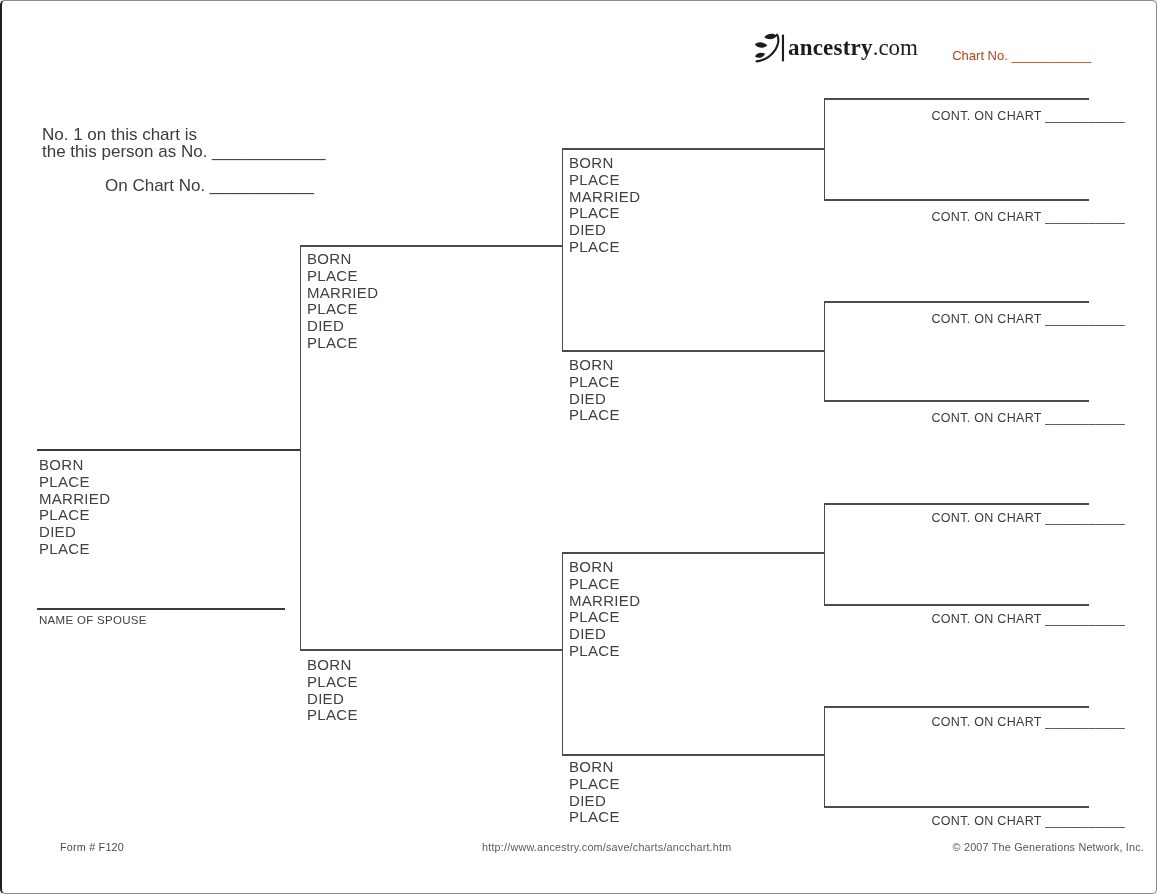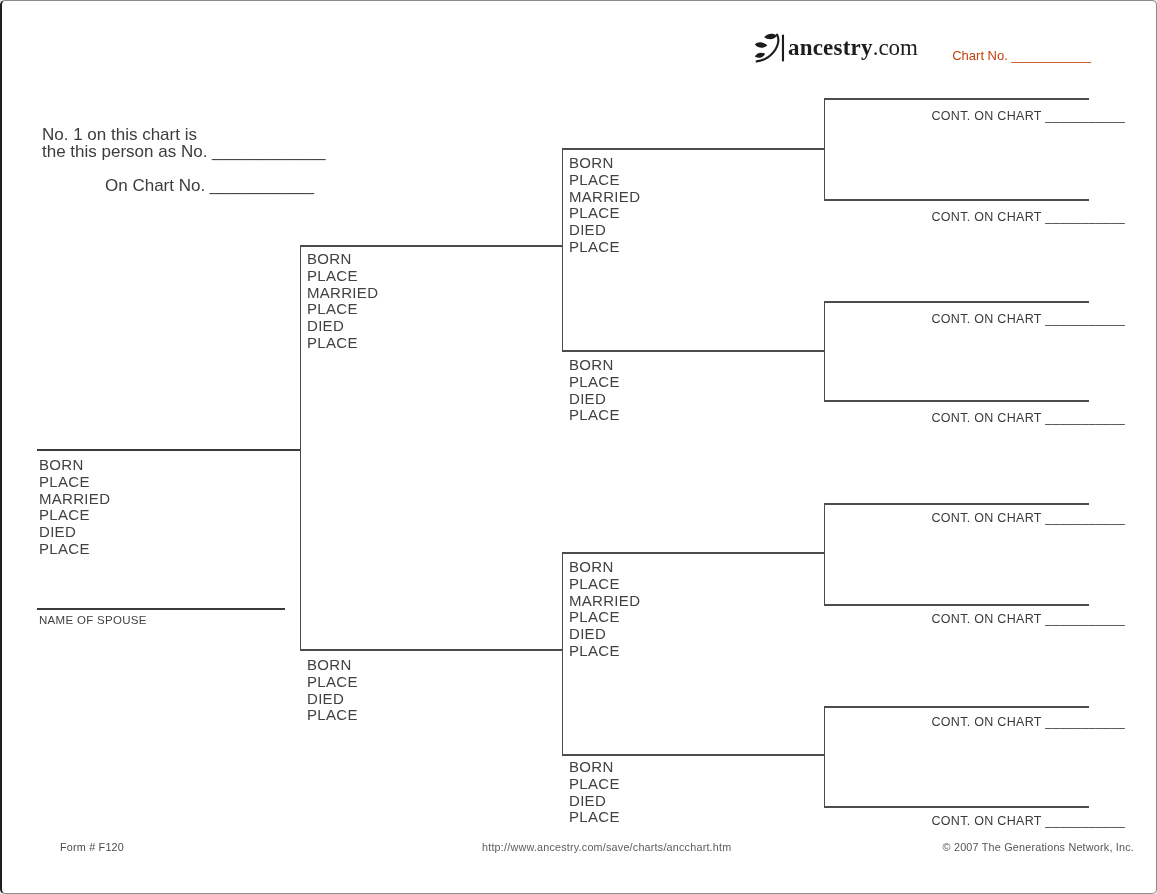--- a/index.html
+++ b/index.html
@@ -35,21 +35,21 @@
   .intro-3 { position:absolute; left:103px; top:175px; font-size:17px; color:#3c3c3c; }
 
   .labels { position:absolute; font-size:15px; line-height:16.8px; letter-spacing:0.3px; color:#414141; }
   .spouse-label { position:absolute; left:37px; top:613px; font-size:11.5px; letter-spacing:0.3px; color:#414141; }
 
   .cont { position:absolute; right:31px; font-size:12.5px; letter-spacing:0.3px; color:#3a3a3a; white-space:nowrap; }
 
   .footer-item { position:absolute; top:840px; font-size:10.8px; color:#555; letter-spacing:0.2px; }
   #form-no { left:35px; color:#4a4a4a;margin-left:23px; }
   #footer-url { left:480px; color:#5d5d5d; }
-  #footer-copy { right:22px; color:#555;padding-left:20px; }
+  #footer-copy { right:12px; color:#555;padding-left:20px; }
 </style>
 </head>
 <body>
 
 <div id="page">
 
 
   <div class="brand">
     <span>
       <svg width="32" height="34" viewBox="0 0 36 36" aria-hidden="true">

